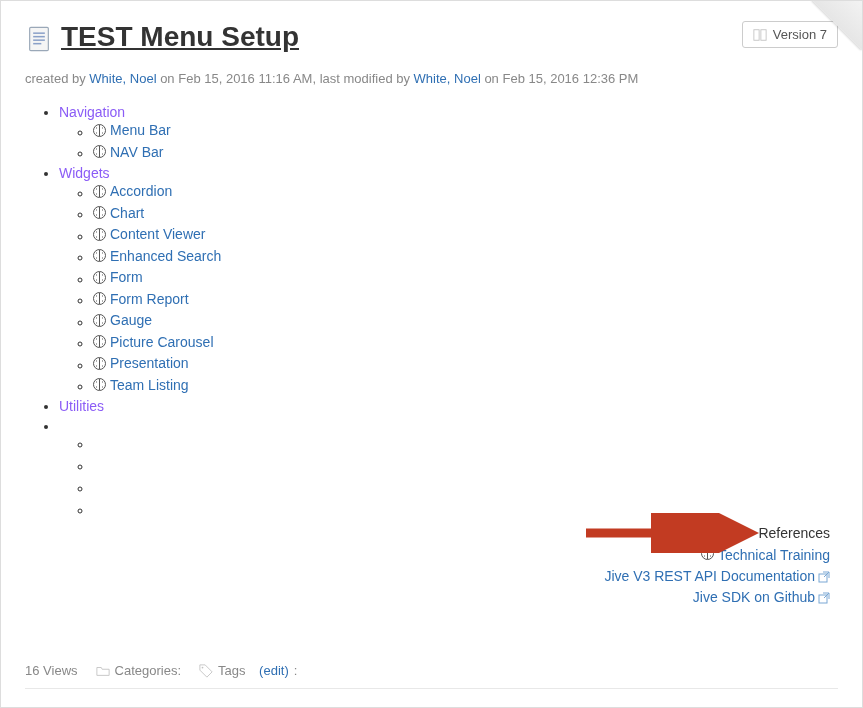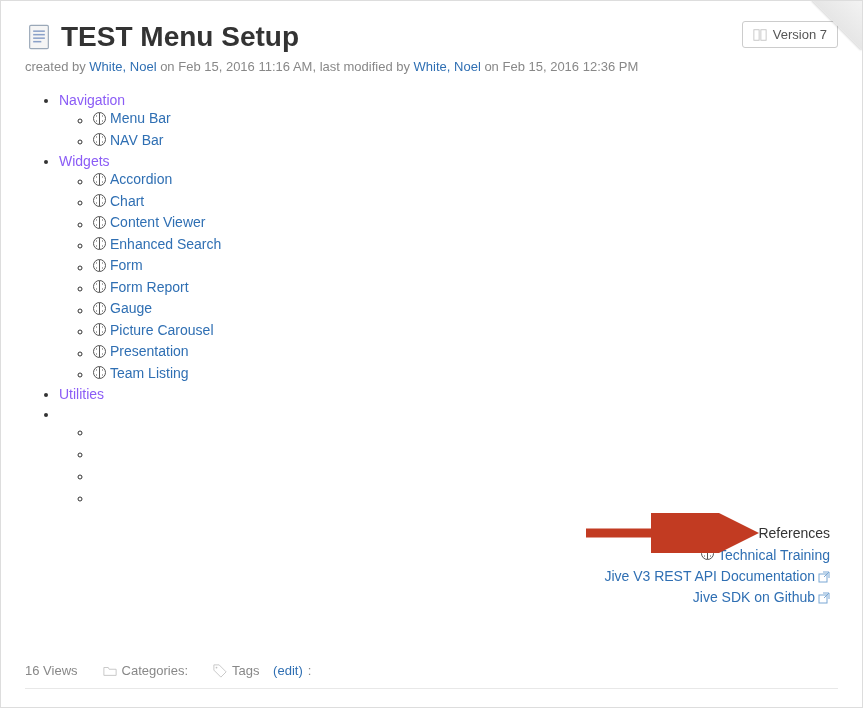--- a/index.html
+++ b/index.html
@@ -36,22 +36,23 @@
   .content-wrap {
     padding: 20px 24px 12px 24px;
   }
   .header-row {
     display: flex;
     justify-content: space-between;
     align-items: flex-start;
   }
   .title-area {
     display: flex;
-    align-items: center;
+    align-items: flex-end;
     gap: 8px;
+    text-decoration: underline;
   }
   .doc-icon {
     width: 28px; height: 28px;
     display: inline-flex;
     align-items: center; justify-content: center;
   }
   .page-title {
     font-size: 28px;
     font-weight: 700;
     color: #333;
@@ -62,21 +63,21 @@
     gap: 6px;
     font-size: 13px;
     color: #555;
     background: #fff;
     border: 1px solid #ccc;
     border-radius: 3px;
     padding: 5px 10px;
     cursor: pointer;
   }
   .meta-line {
-    margin-top: 6px;
+    margin-top: 18px;
     color: #888;
     font-size: 13px;
   }
   .meta-line .user-link { color: #2f6fb3; cursor: pointer; }
   .tree {
     margin-top: 18px;
     margin-left: 12px;
   }
   ul.top { list-style: disc; padding-left: 22px; }
   ul.mid { list-style: circle; padding-left: 34px; margin-top: 2px; }
@@ -117,21 +118,21 @@
   }
   .footer {
     position: absolute;
     bottom: 18px;
     left: 24px;
     right: 24px;
     border-bottom: 1px solid #e8e8e8;
     padding-bottom: 10px;
     display: flex;
     align-items: center;
-    gap: 25px;
+    gap: 18px;
     color: #888;
     font-size: 13px;
   }
   .footer .fsec { display: inline-flex; align-items: center; gap: 5px; }
   .edit-link { color: #2f6fb3; cursor: pointer; }
   .small-ico { width: 14px; height: 14px; opacity: 0.6; display:inline-flex; }
   ul.mid.empty-children > li { color: #333; height: 18px; }
 </style>
 </head>
 <body>

